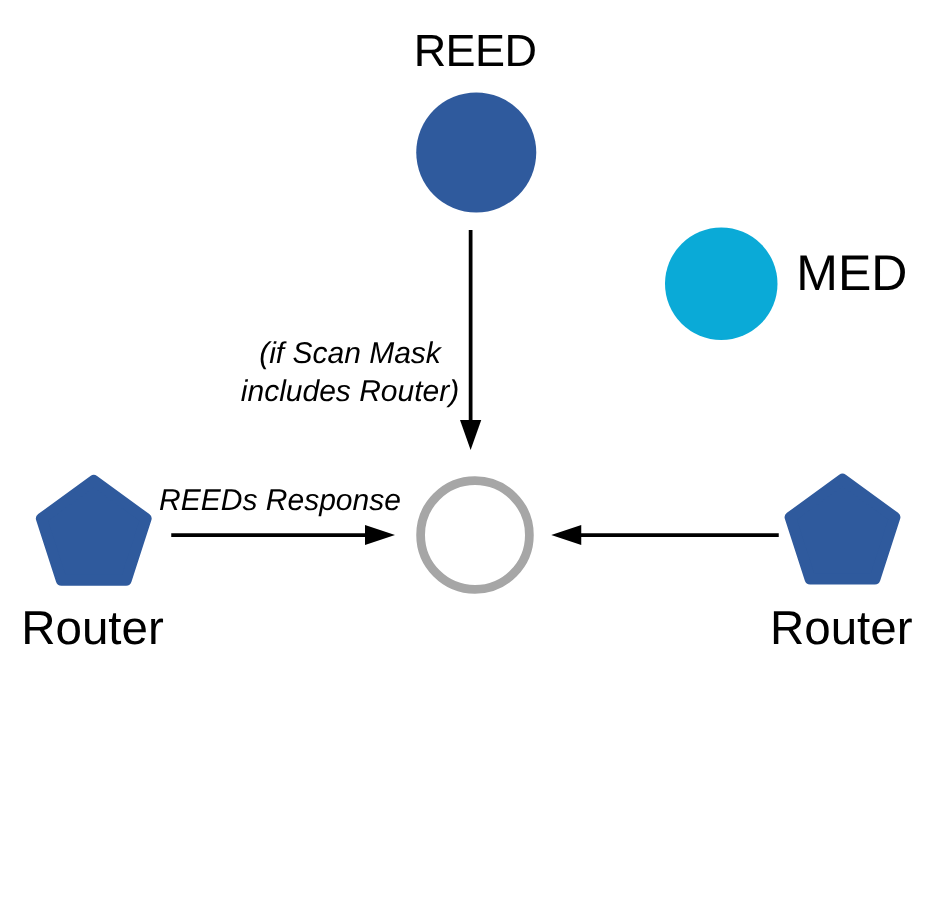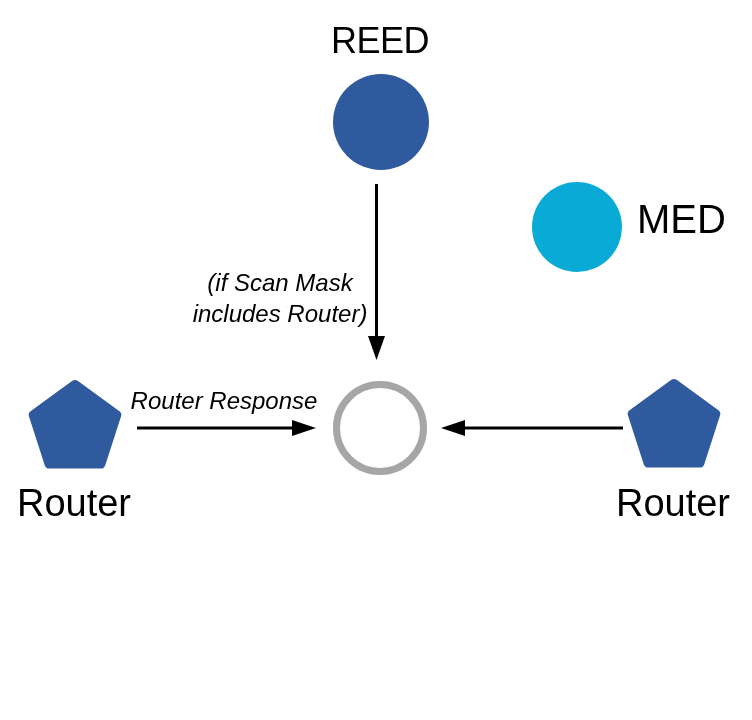--- a/index.html
+++ b/index.html
@@ -91,21 +91,21 @@
   <div class="shape reed-circle"></div>
 
   <div class="shape med-circle"></div>
   <div class="label med-label">MED</div>
 
   <div class="annotation">
     <div>(if Scan Mask</div>
     <div>includes Router)</div>
   </div>
 
-  <div class="label parent-response-label">Router Response</div>
+  <div class="label parent-response-label">REEDs Response</div>
 
   <svg class="shape pentagon left-pentagon" viewBox="0 0 100 92" xmlns="http://www.w3.org/2000/svg">
     <polygon class="pentagon-poly" points="50,3.5 91.8,33.9 75.9,83.1 24.1,83.1 8.2,33.9"></polygon>
   </svg>
   <div class="label router-left-label">Router</div>
 
   <div class="shape center-circle"></div>
 
   <svg class="shape pentagon right-pentagon" viewBox="0 0 100 92" xmlns="http://www.w3.org/2000/svg">
     <polygon class="pentagon-poly" points="50,3.5 91.8,33.9 75.9,83.1 24.1,83.1 8.2,33.9"></polygon>

